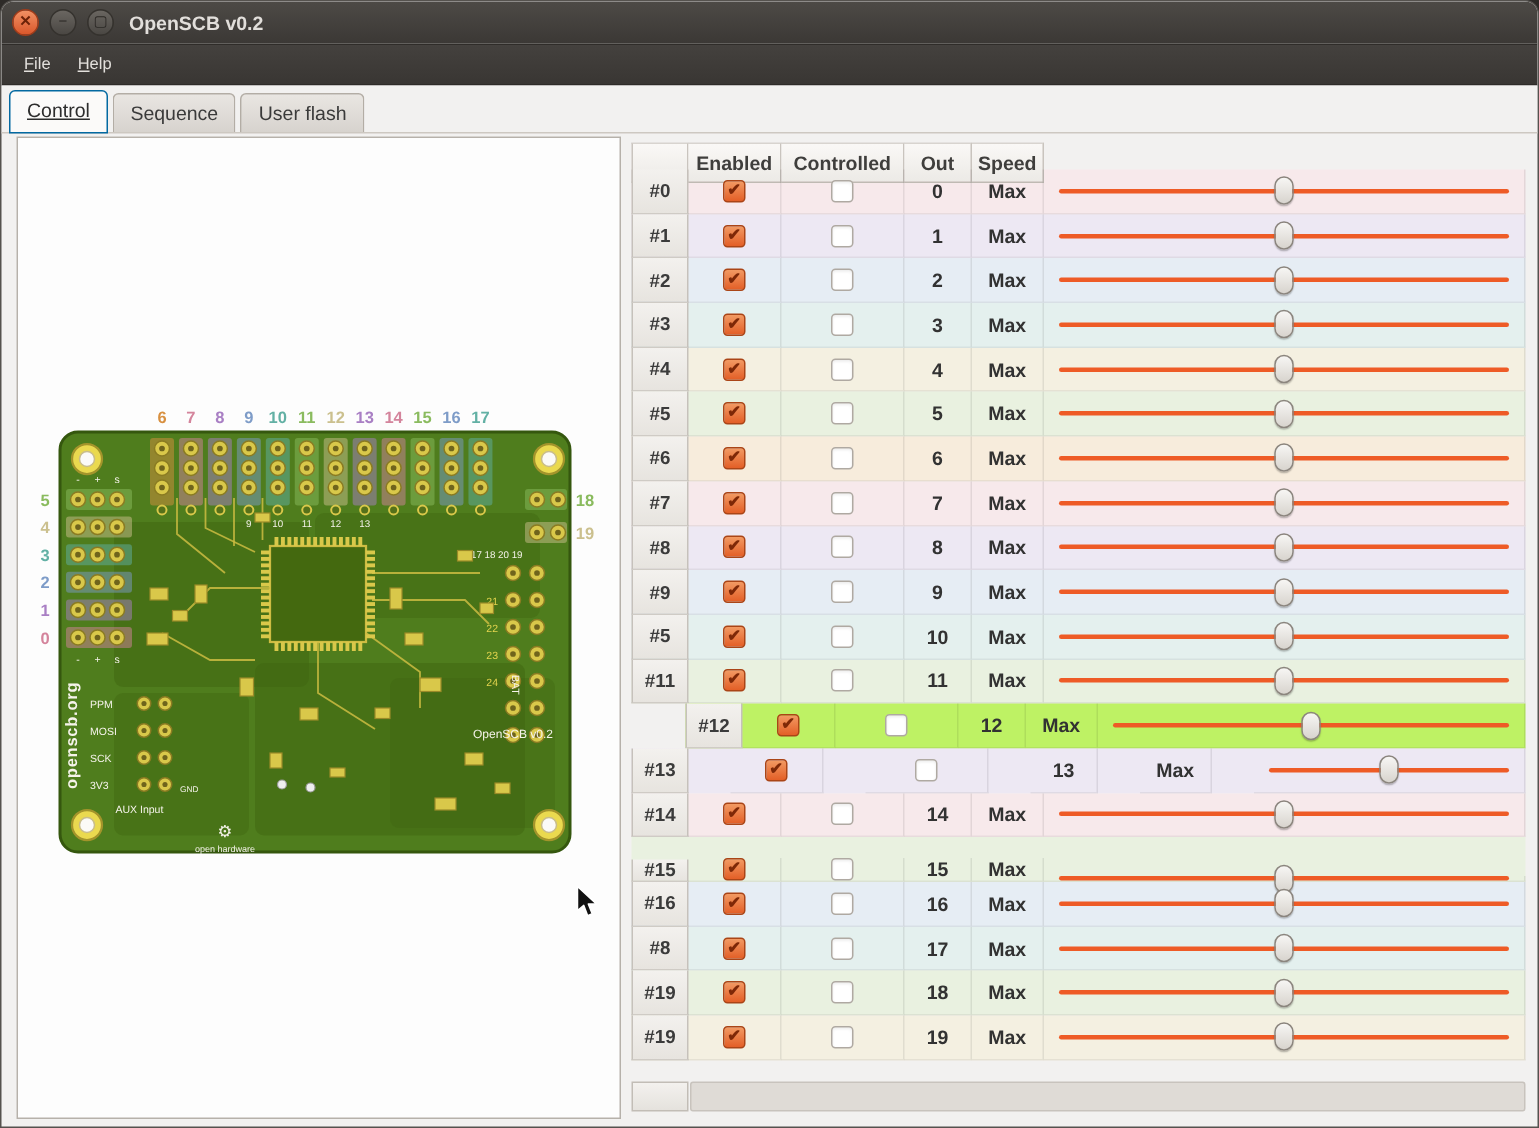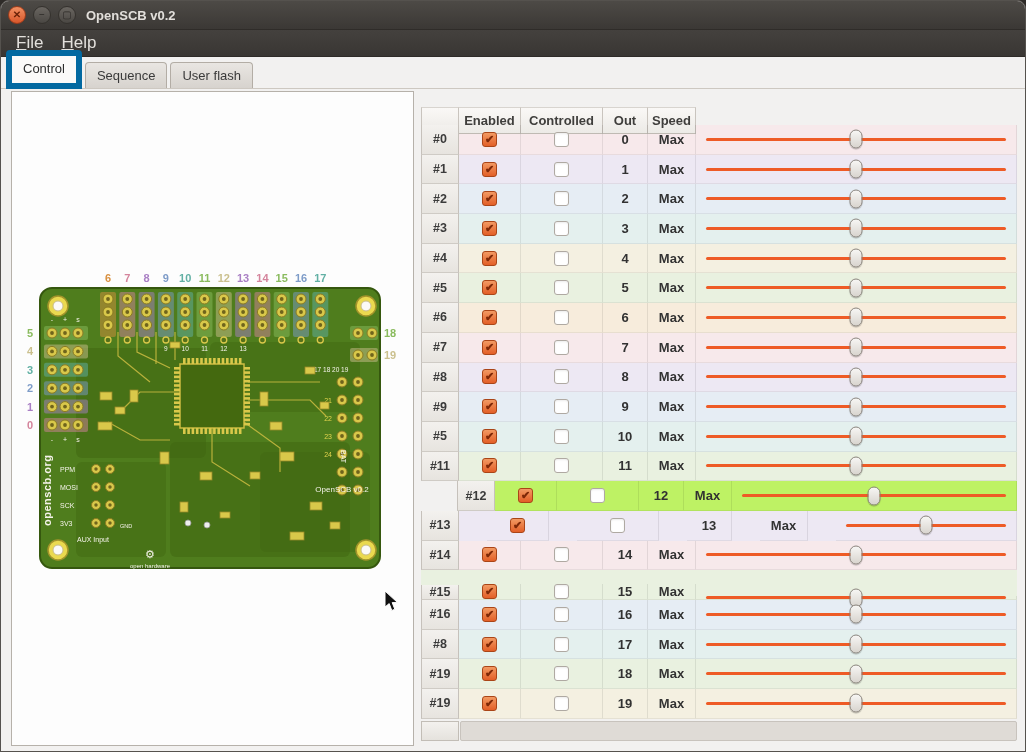--- a/index.html
+++ b/index.html
@@ -23,47 +23,47 @@
   }
   .wbtn.close{background:linear-gradient(#f19063,#d9572b);border:1px solid #9e3c1b;color:#6b2208;font-weight:bold;}
   .wbtn.gray{background:linear-gradient(#6a6661,#4a4743);border:1px solid #35322e;color:#2b2825;}
   .wtitle{color:#e2dfdb;font-weight:bold;font-size:13px;margin-left:10px;}
   
   .menubar{
     height:26px;background:linear-gradient(#44413e,#393633);
     display:flex;align-items:center;padding-left:6px;border-bottom:1px solid #2e2b28;
   }
   .menu-item{
-    display:inline-block;color:#e3e0dc;font-size:17px;padding:3px 9px;border-radius:3px;text-align:right;
+    display:inline-block;color:#e3e0dc;font-size:11px;padding:3px 9px;border-radius:3px;text-align:right;
   }
   .menu-item::first-letter{text-decoration:underline;}
   
   .tabbar{
     height:31px;background:#f2f1f0;display:flex;align-items:flex-end;
     padding-left:5px;border-bottom:1px solid #cdc8c1;
   }
   .tab{
     font-size:13px;color:#3a3a3a;padding:5px 11px;margin-right:3px;
     background:linear-gradient(#e9e6e2,#d7d3ce);
     border:1px solid #b3ada5;border-bottom:none;border-radius:4px 4px 0 0;
   }
   .tab.active{
-    background:#fbfaf9;border:6px solid #0369a1;color:#2d2d2d;
-    padding-bottom:7px;margin-bottom:-1px;
+    background:#fbfaf9;border:1px solid #0369a1;color:#2d2d2d;
+    padding-bottom:7px;margin-bottom:-1px;text-decoration:underline;
   }
   
   .left-panel{
     position:absolute;left:10px;top:90px;width:403px;height:655px;
     background:#fdfdfd;border:1px solid #b6b1aa;box-sizing:border-box;
   }
   #board-svg{position:absolute;left:8px;top:180px;}
   .right-panel{position:absolute;left:418px;top:90px;width:600px;height:655px;}
   
   .srv-table{position:absolute;left:2px;top:4px;right:2px;}
-  .thead{display:flex;height:18px;margin-top:12px;}
+  .thead{display:flex;height:18px;}
   .th{
     box-sizing:border-box;height:27px;
     background:linear-gradient(#faf8f6,#eceae6);
     border-top:1px solid #d8d4cf;border-right:1px solid #c9c4be;border-bottom:1px solid #bfbab3;
     font-weight:bold;font-size:13px;color:#3f3e3c;
     display:flex;align-items:center;justify-content:center;
   }
   .c-label{width:38px;border-left:1px solid #c9c4be;}
   .c-enabled{width:62px;}
   .c-controlled{width:82px;}

